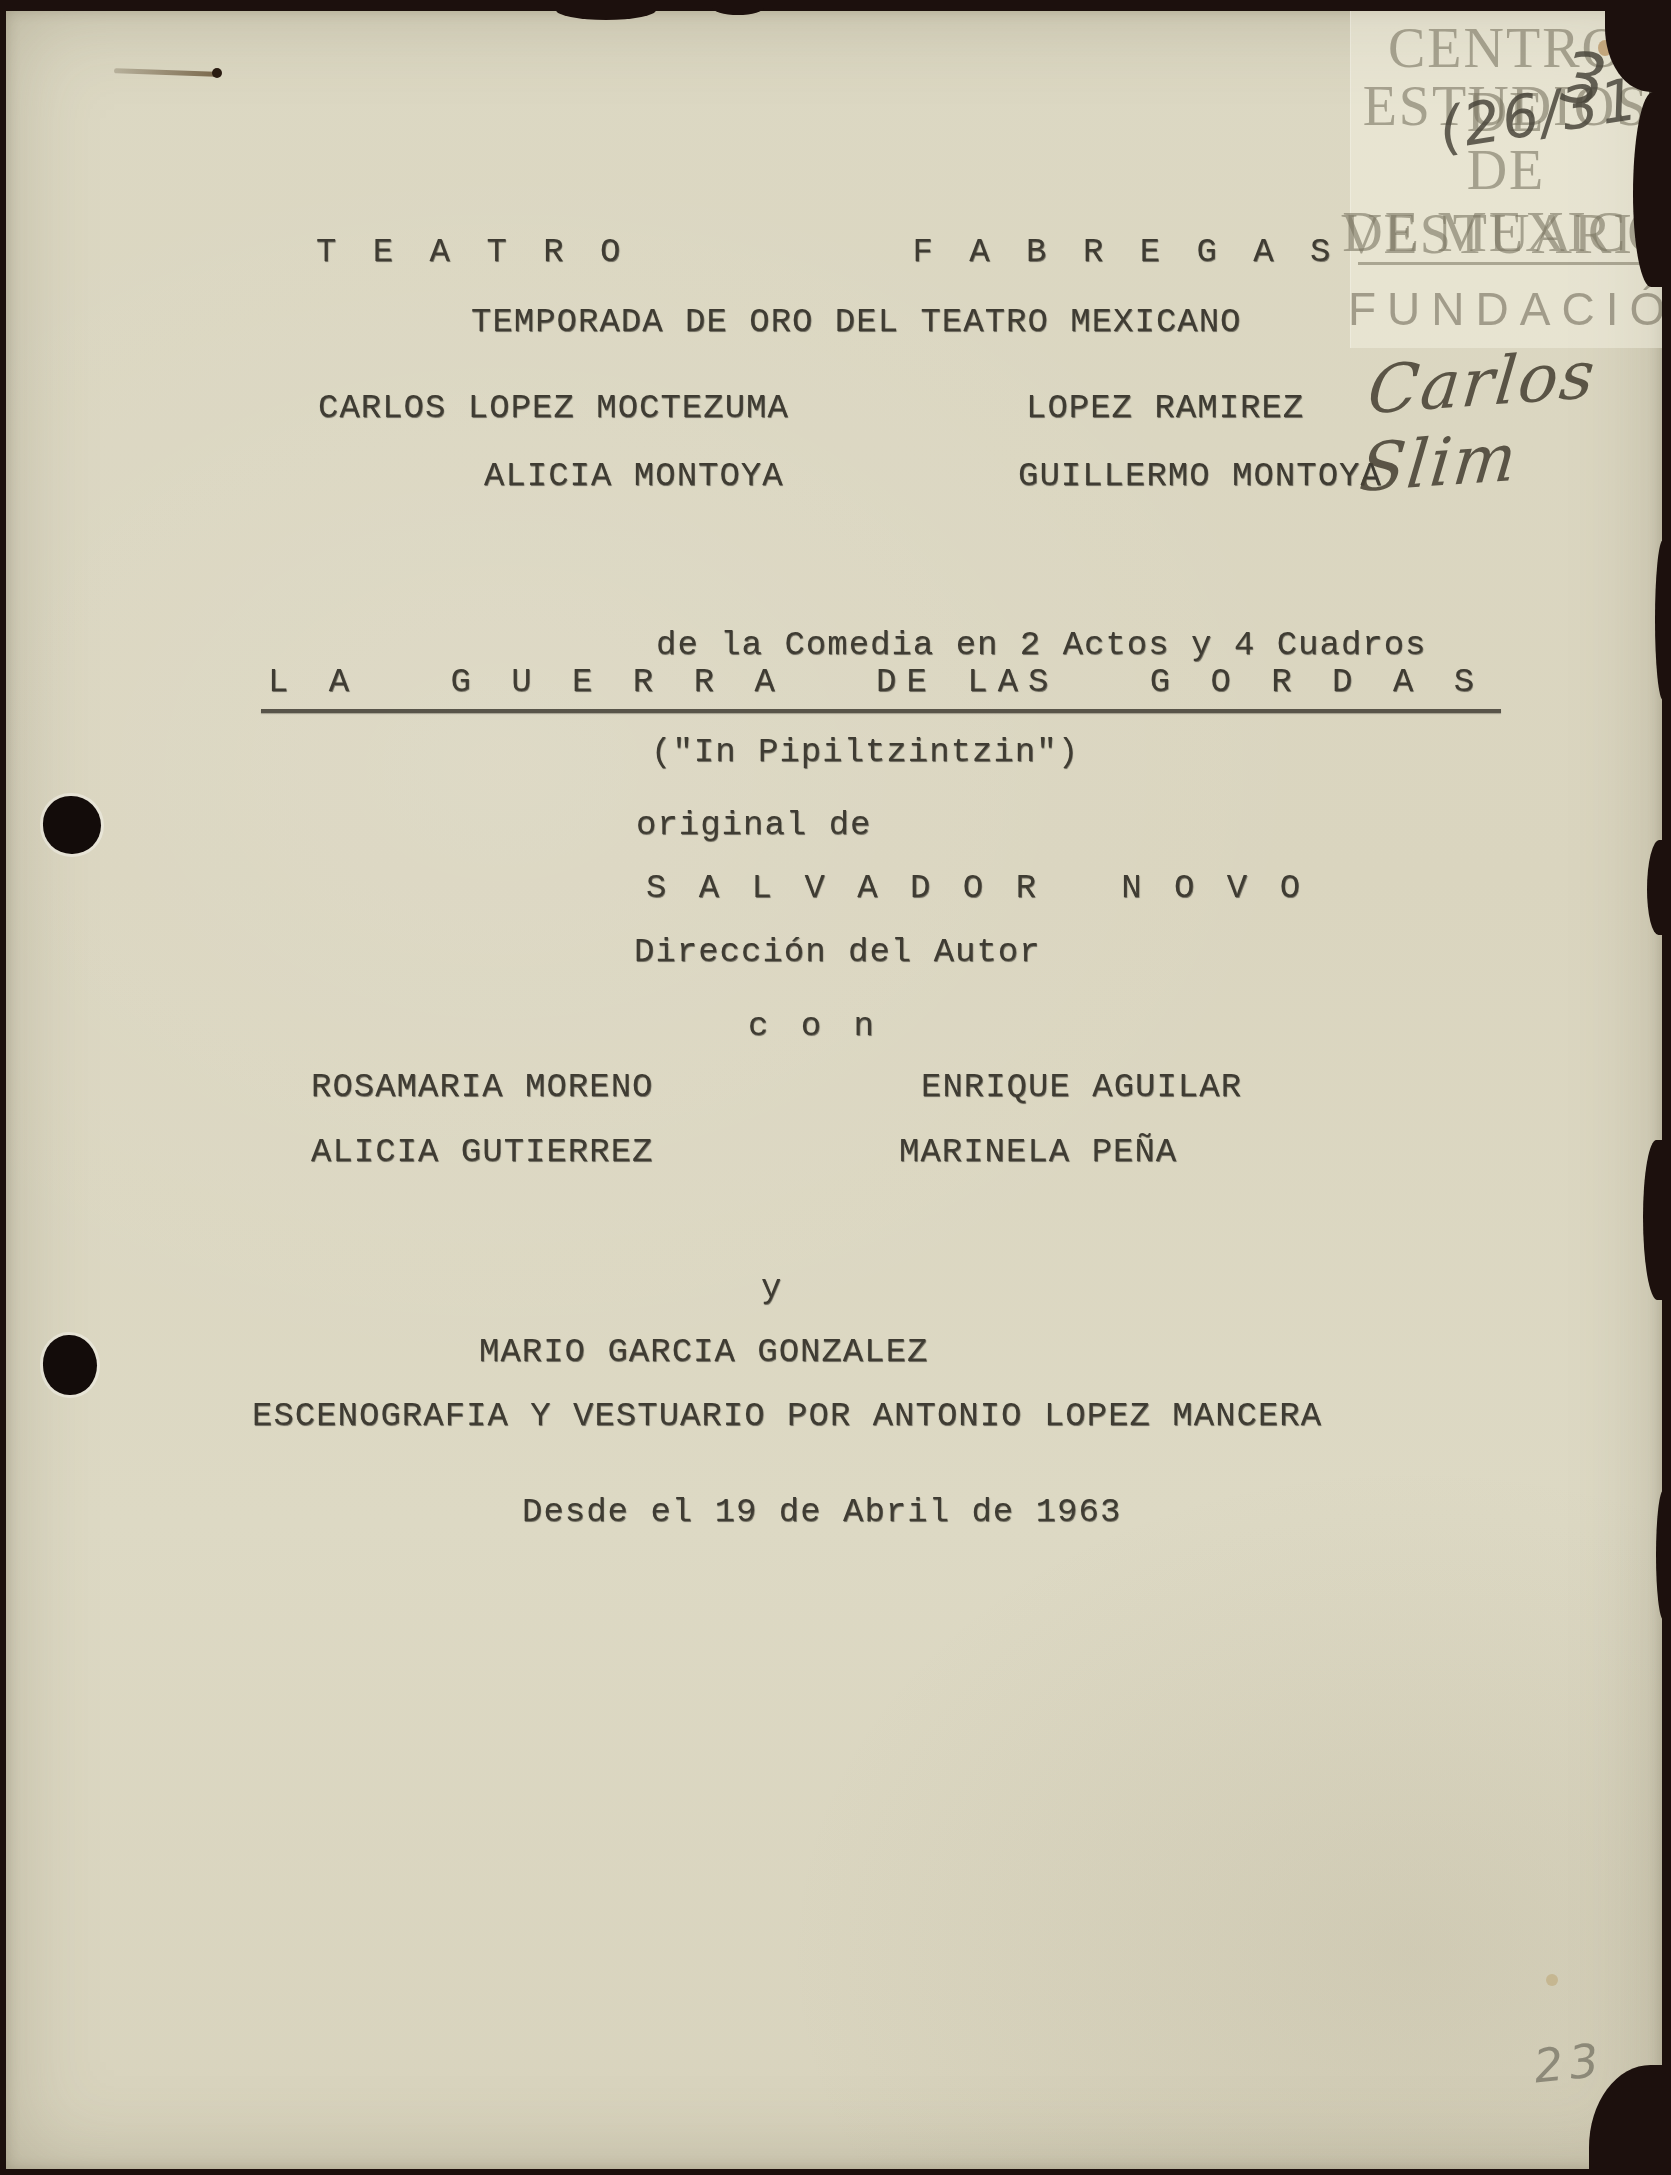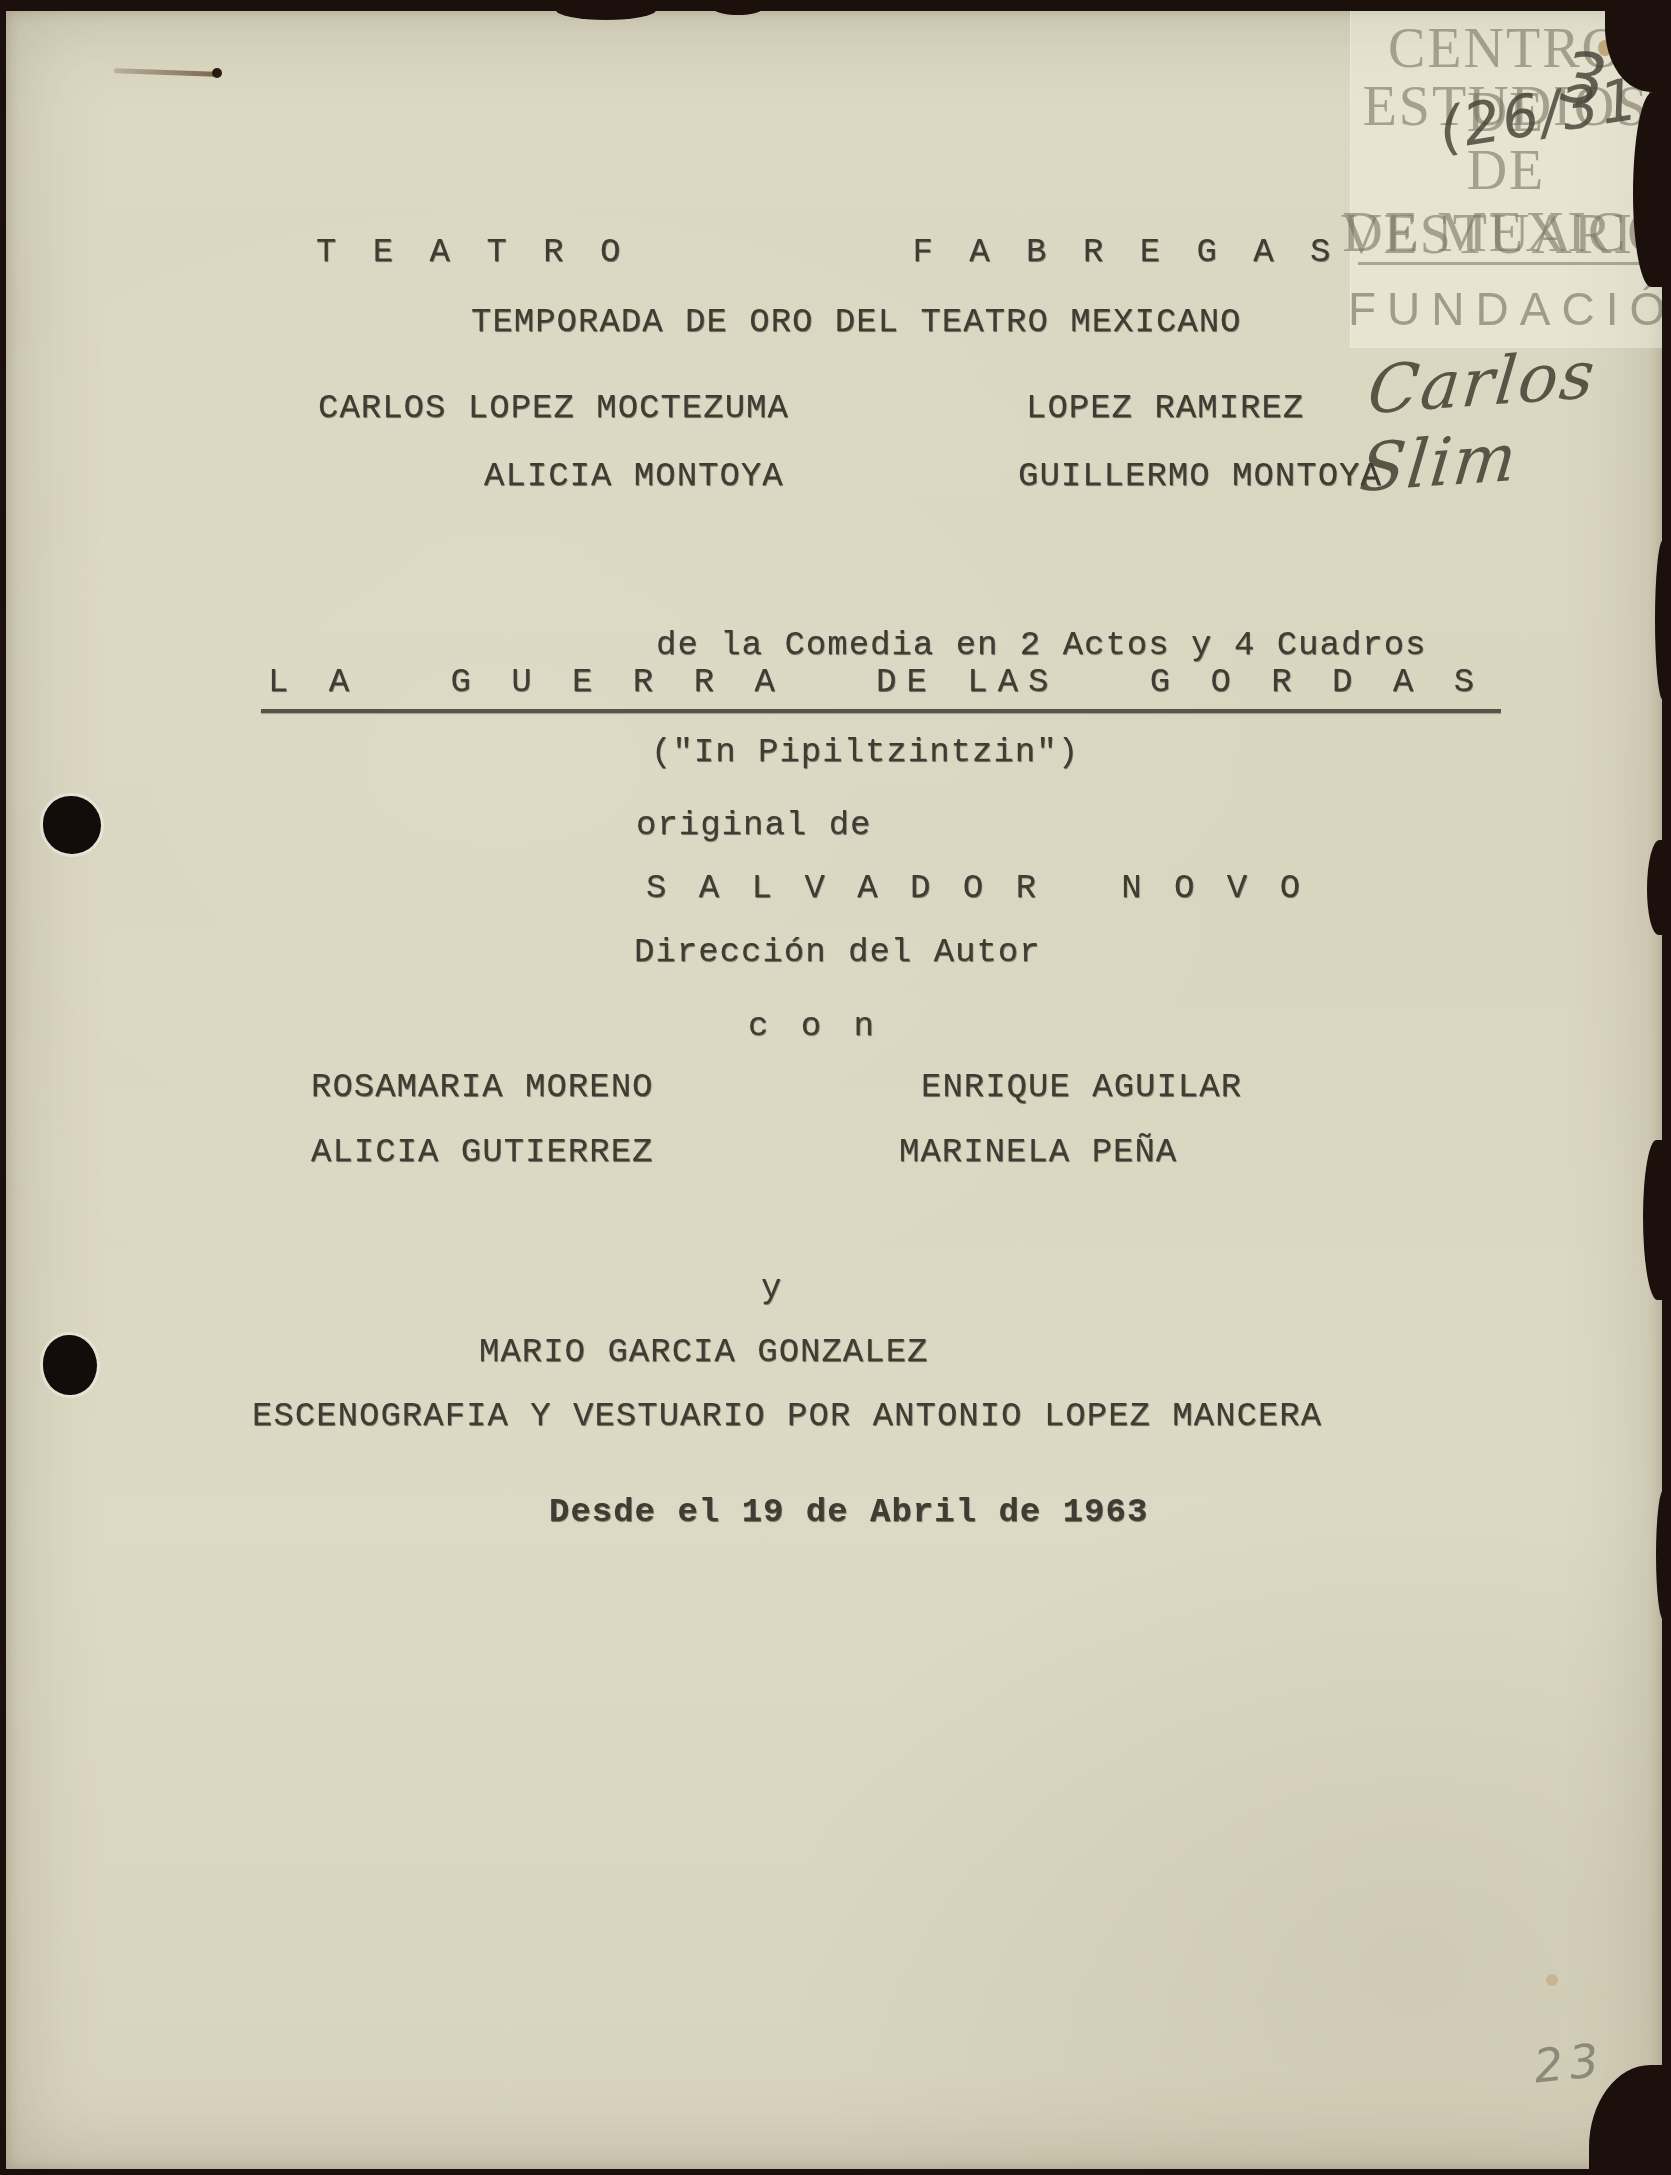--- a/index.html
+++ b/index.html
@@ -123,21 +123,21 @@
   <div class="tw spread6" style="left:742px;top:996px;">c o n</div>
 
   <div class="tw" style="left:305px;top:1057px;">ROSAMARIA MORENO</div>
   <div class="tw" style="left:915px;top:1057px;">ENRIQUE AGUILAR</div>
   <div class="tw" style="left:305px;top:1122px;">ALICIA GUTIERREZ</div>
   <div class="tw" style="left:893px;top:1122px;">MARINELA PEÑA</div>
 
   <div class="tw" style="left:755px;top:1258px;">y</div>
   <div class="tw" style="left:473px;top:1322px;">MARIO GARCIA GONZALEZ</div>
   <div class="tw" style="left:246px;top:1386px;">ESCENOGRAFIA Y VESTUARIO POR ANTONIO LOPEZ MANCERA</div>
-  <div class="tw" style="left:543px;top:1482px;font-weight:bold;">Desde el 19 de Abril de 1963</div>
+  <div class="tw" style="left:516px;top:1482px;">Desde el 19 de Abril de 1963</div>
 
   <div class="wm-line" style="top:6px;">CENTRO DE</div>
   <div class="wm-line" style="top:64px;">ESTUDIOS</div>
   <div class="wm-line" style="top:128px;">DE VESTUARIO</div>
   <div class="wm-line" style="top:190px;">DE MEXICO</div>
   <div class="wm-rule"></div>
   <div class="wm-org">FUNDACIÓN</div>
   <div class="wm-sig">Carlos Slim</div>
 
   <div class="pencil p-three">3</div>

